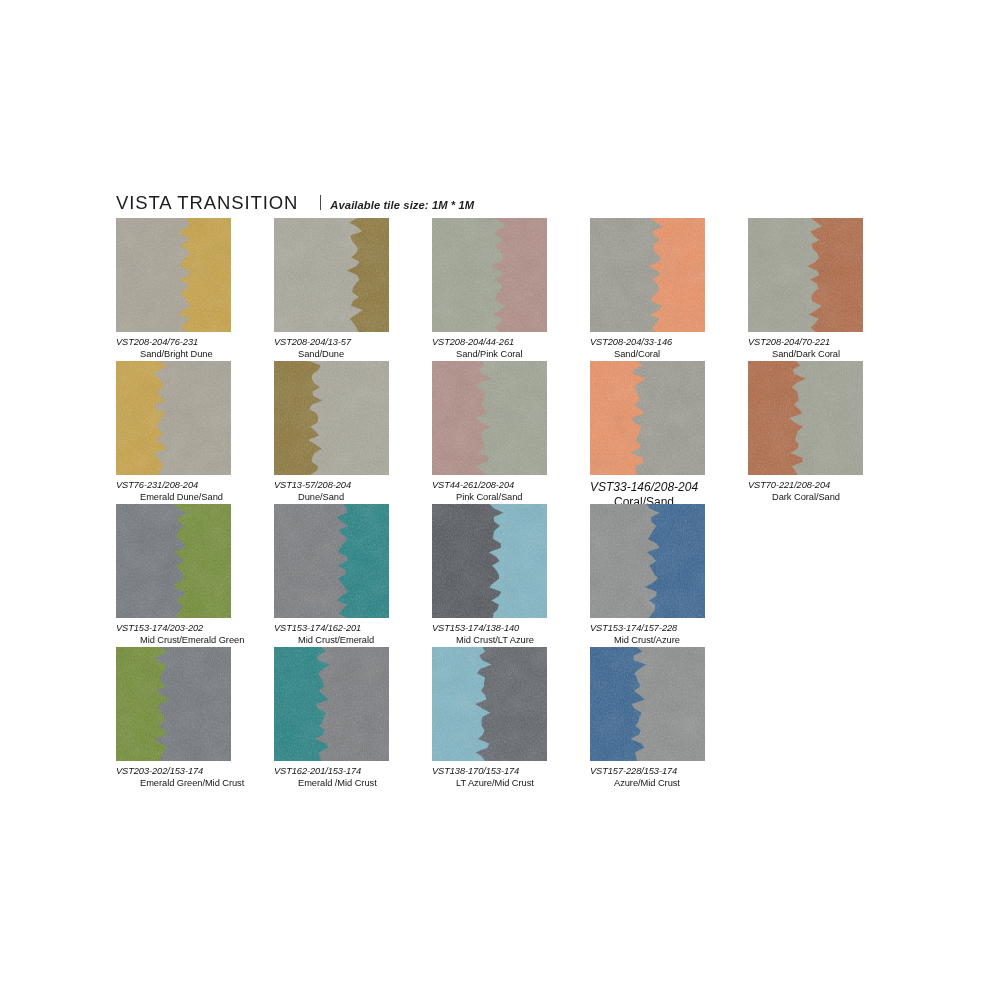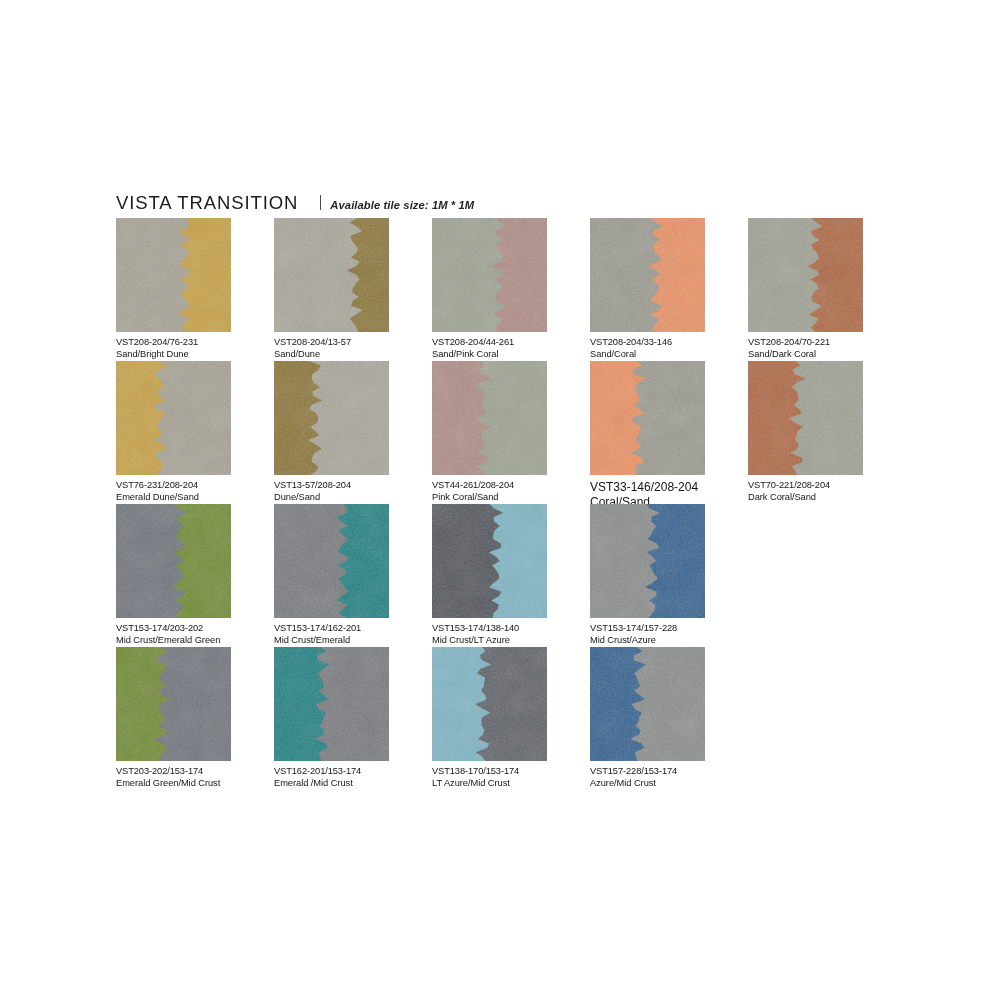--- a/index.html
+++ b/index.html
@@ -83,26 +83,28 @@
   .caption {
     margin-top: 5px;
     line-height: 1.28;
     white-space: nowrap;
   }
   .code {
     font-size: 9.3px;
     letter-spacing: -0.1px;
     color: #141414;
     display: block;
+    font-style: italic;
   }
   .names {
     font-size: 9.3px;
     letter-spacing: -0.05px;
     color: #141414;
     display: block;
+    margin-left: 24px;
   }
   
   .cell.big .code,
   .cell.big .names {
     font-size: 12px;
     letter-spacing: 0px;
   }
 </style>
 </head>
 <body>

